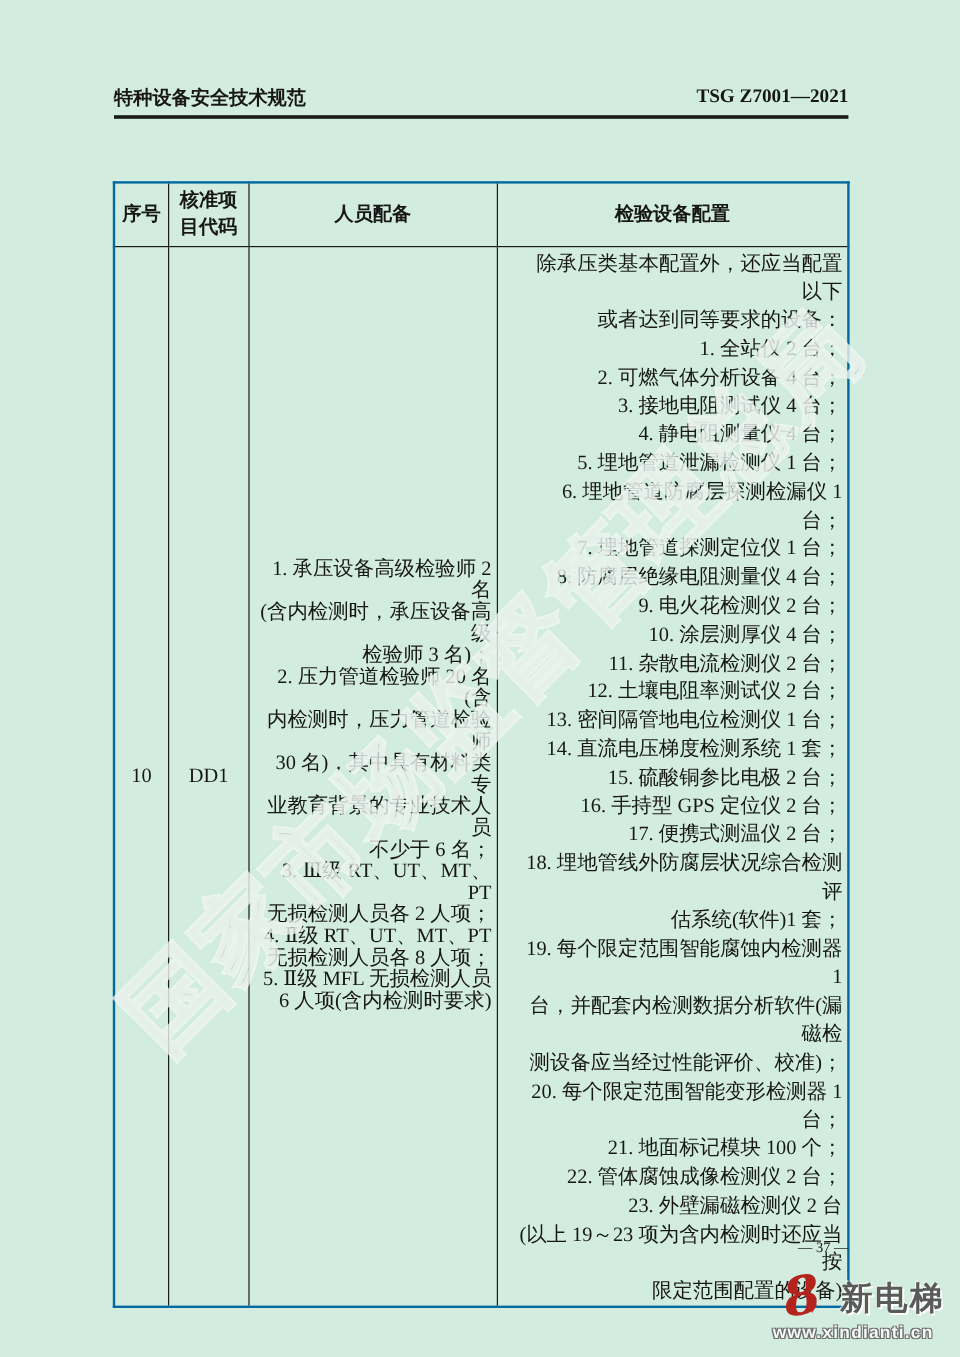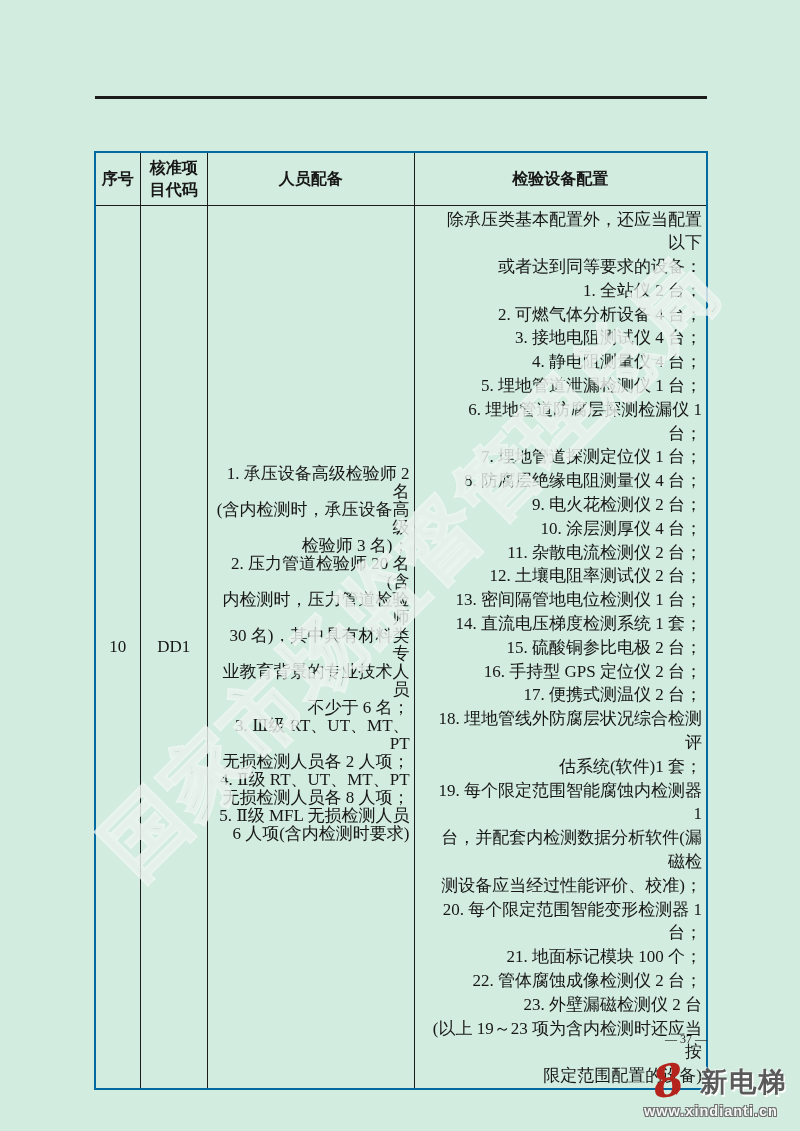--- a/index.html
+++ b/index.html
@@ -92,20 +92,24 @@
     font-size:14.5px; font-weight:bold; letter-spacing:1px;
     color:#f4f8f6;
     text-shadow:-1px -1px 0 #6e6e6e, 1px -1px 0 #6e6e6e, -1px 1px 0 #6e6e6e, 1px 1px 0 #6e6e6e;
   }
 </style>
 </head>
 <body>
 
 <div class="page">
 
+  <div class="header">
+    <span>特种设备安全技术规范</span>
+    <span>TSG Z7001—2021</span>
+  </div>
   <div class="header-rule"></div>
 
 
   <table class="doc-table">
     <colgroup>
       <col style="width:45px">
       <col style="width:67px">
       <col style="width:206px">
       <col style="width:292px">
     </colgroup>

